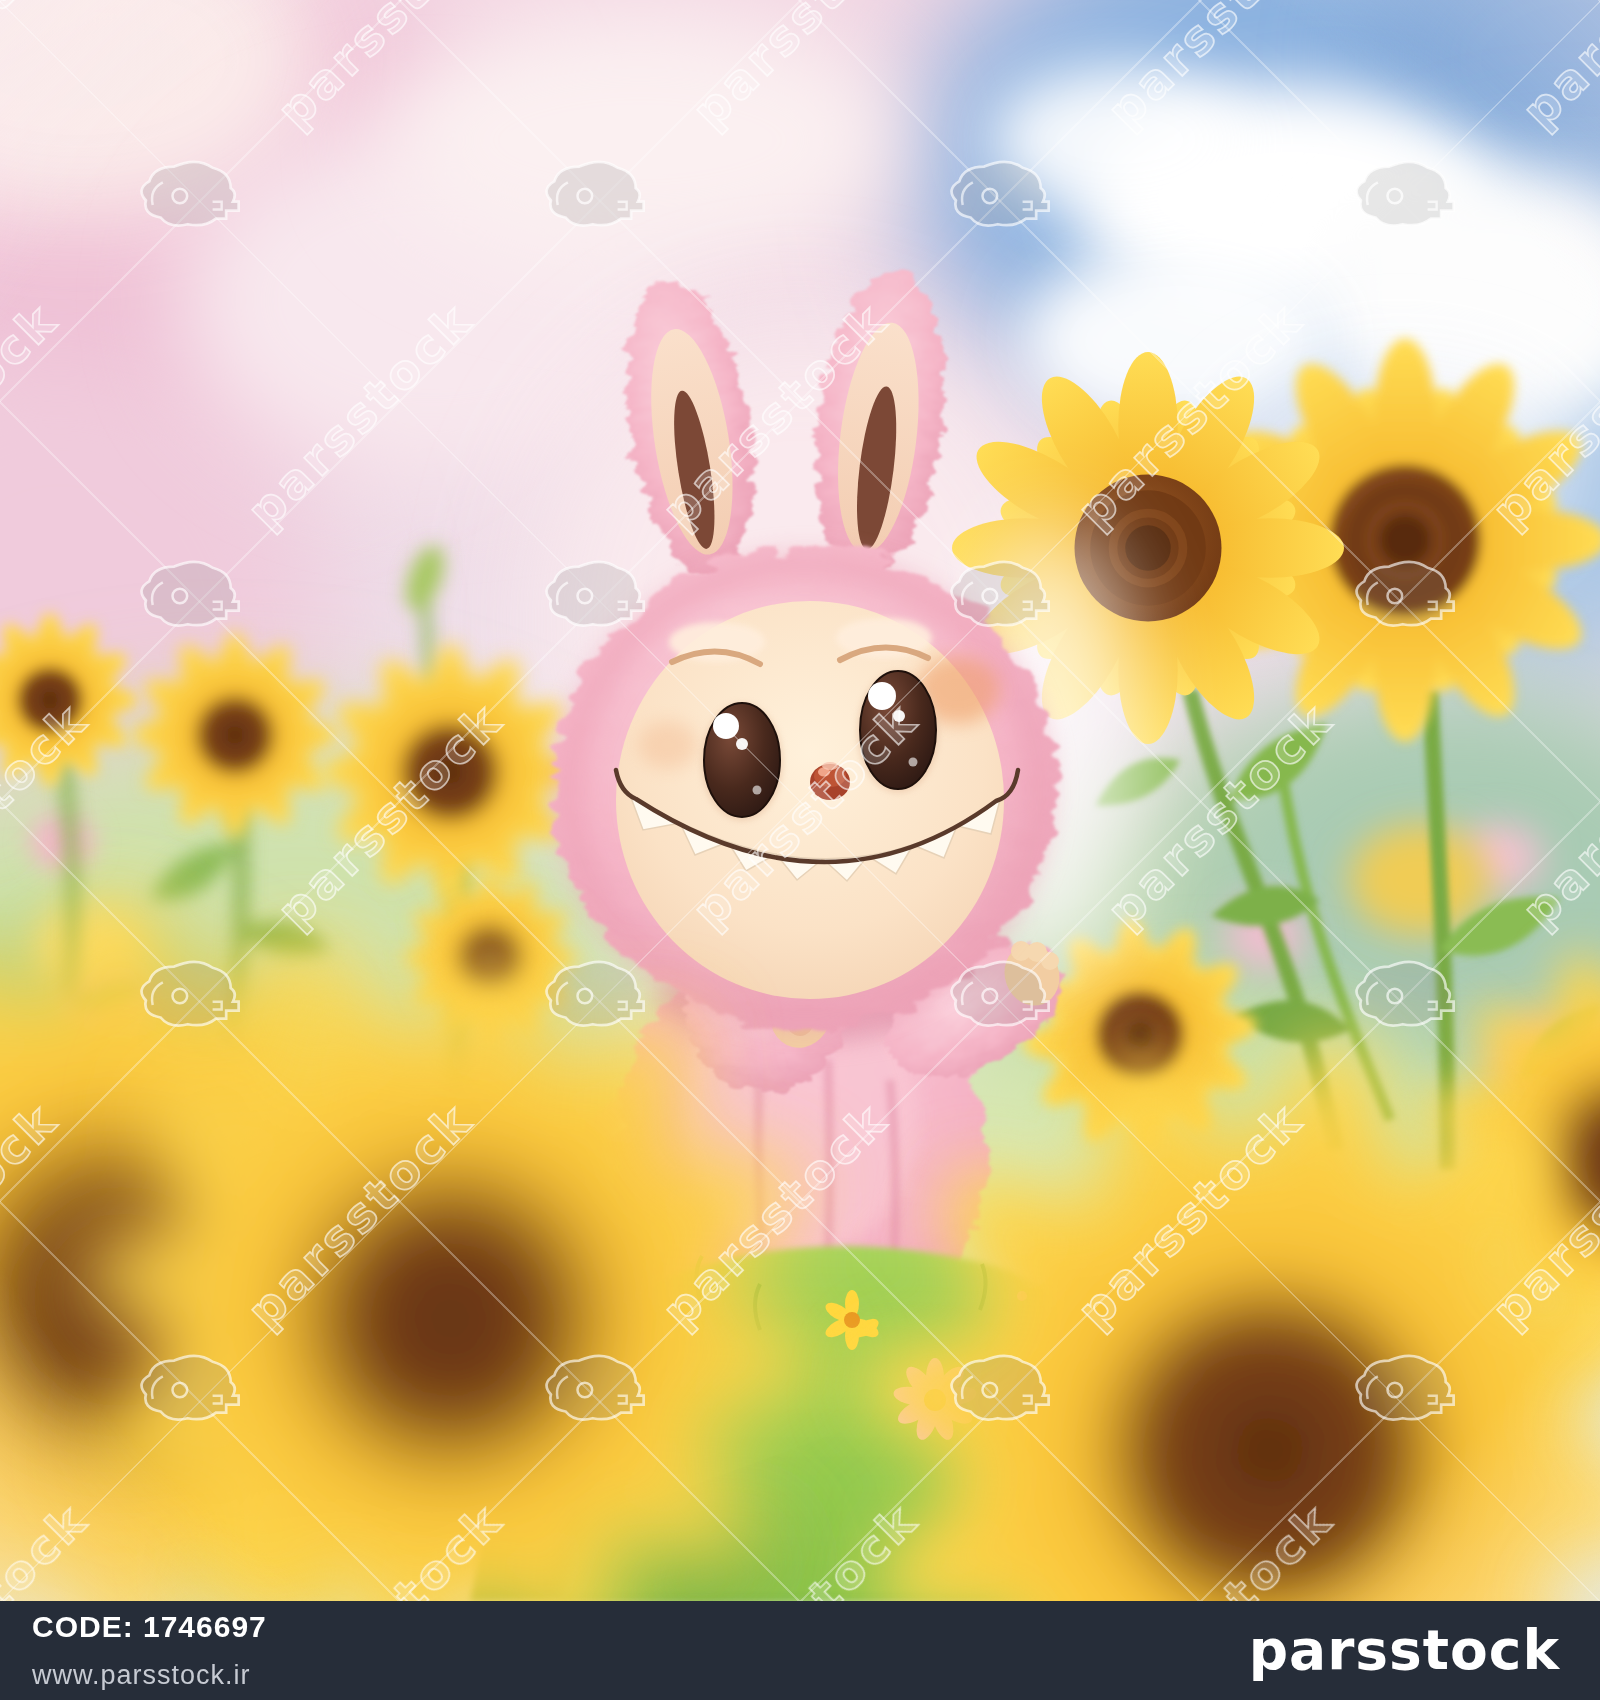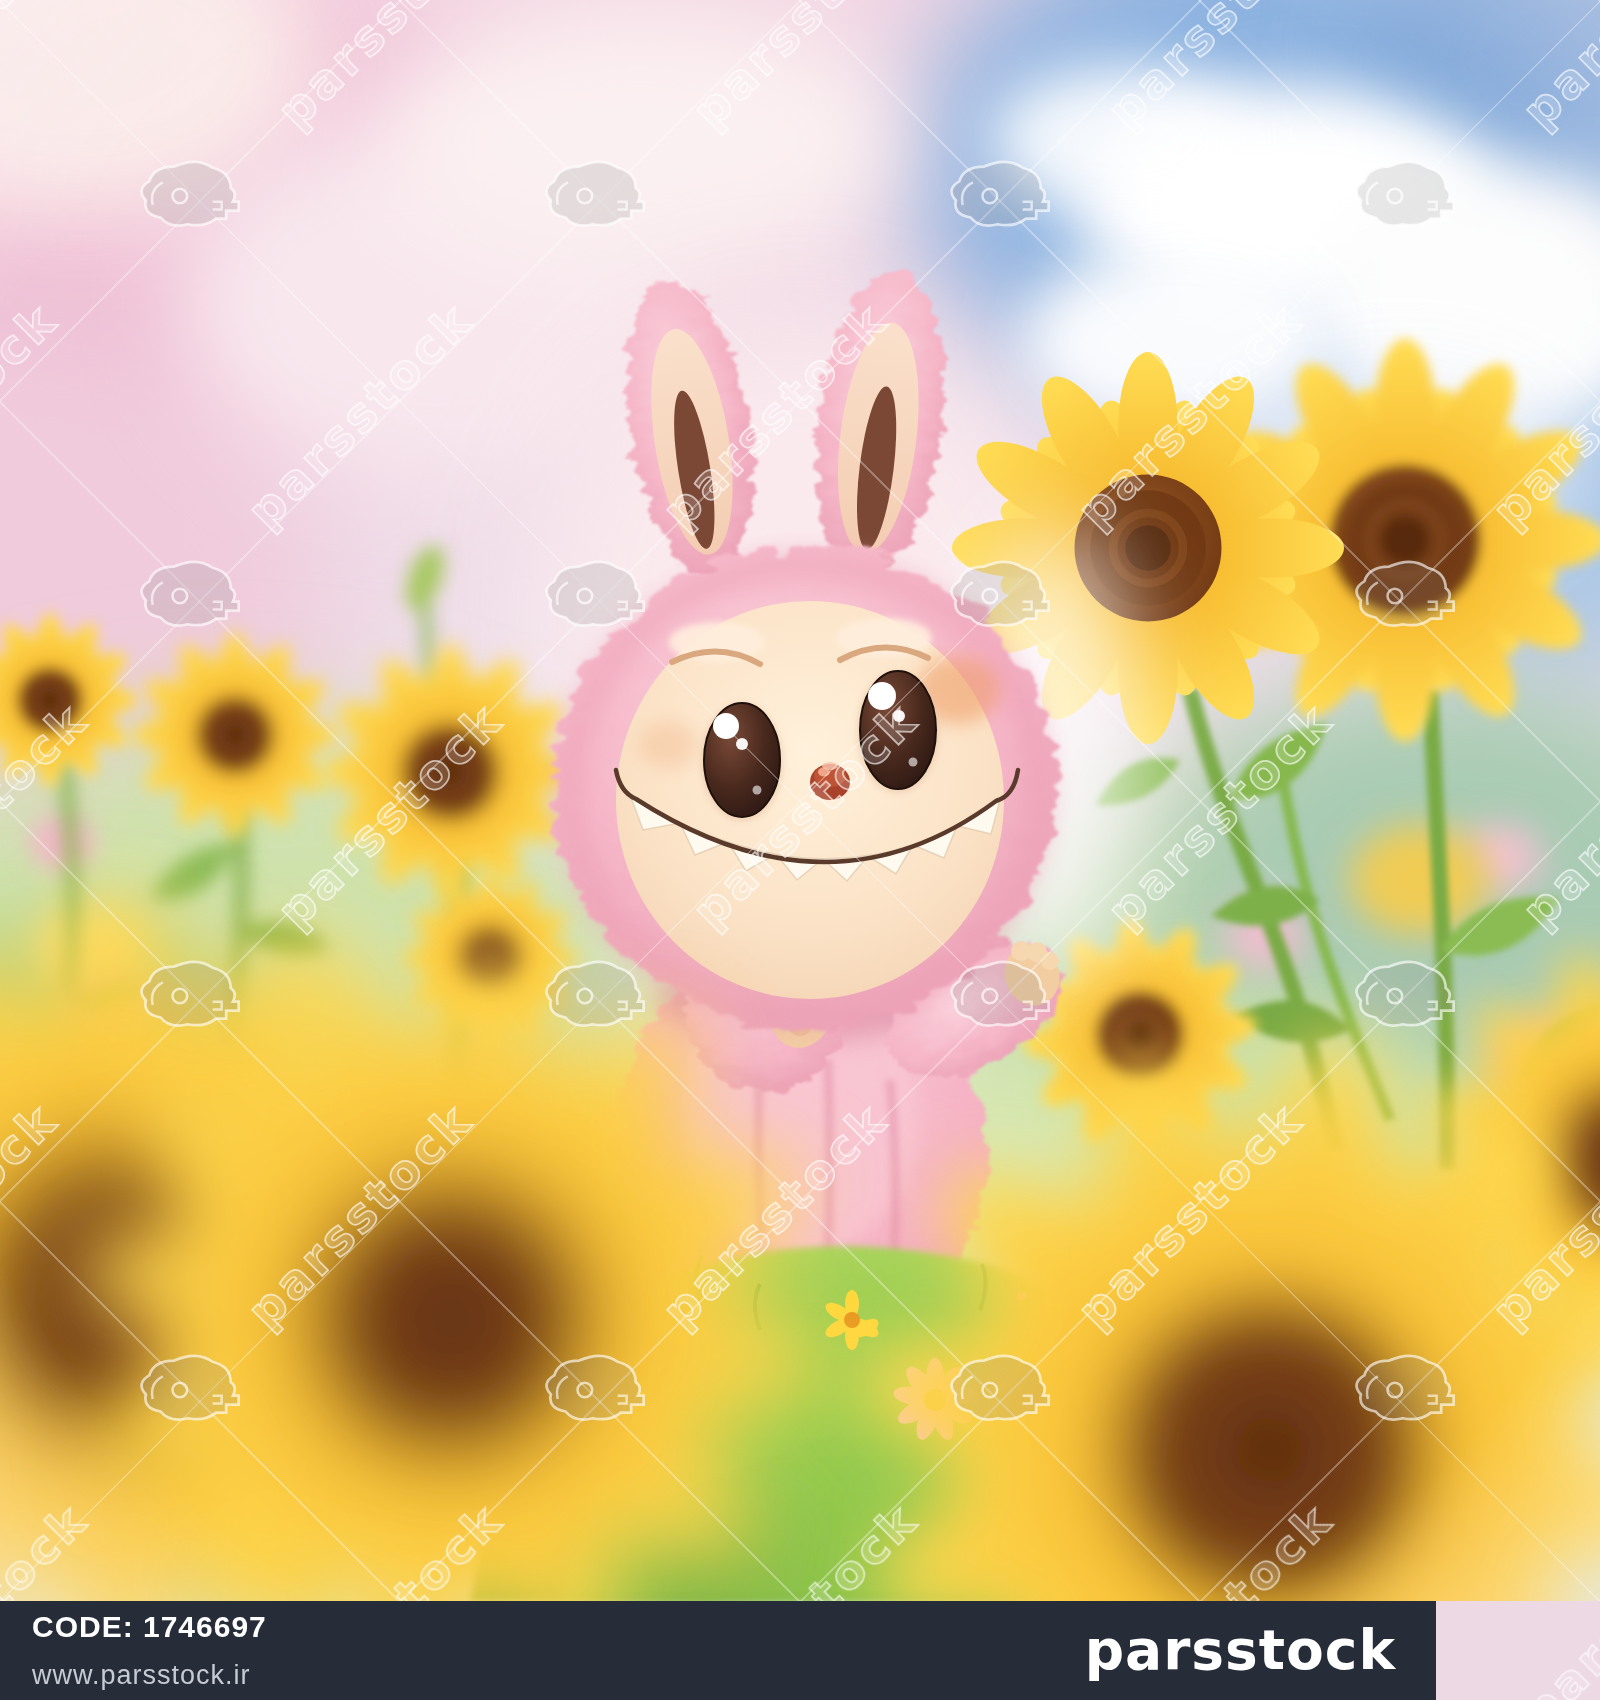--- a/index.html
+++ b/index.html
@@ -18,21 +18,21 @@
   .wm-text{
     position:absolute;transform:translate(-50%,-50%) rotate(-45deg);
     font-family:"DejaVu Sans",sans-serif;font-weight:bold;font-size:47px;letter-spacing:4px;
     color:rgba(255,255,255,0.16);
     -webkit-text-stroke:1.7px rgba(255,255,255,0.62);
     white-space:nowrap;
   }
   .wm-icon{position:absolute;transform:translate(-50%,-50%);opacity:.85;}
   
   #bottom-bar{
-    position:absolute;left:0;top:1601px;width:1436px;height:99px;
+    position:absolute;left:0;top:1601px;width:1600px;height:99px;
     background:#262d39;display:flex;align-items:center;justify-content:space-between;
     box-sizing:border-box;padding:0 40px 0 32px;
   }
   #bar-left{display:flex;flex-direction:column;justify-content:center;}
   #bar-code{color:#ffffff;font-weight:bold;font-size:30px;letter-spacing:1px;line-height:1.1;}
   #bar-site{color:#c6cad2;font-size:27px;margin-top:18px;letter-spacing:1px;line-height:1.1;}
   #bar-logo{
     color:#ffffff;font-family:"DejaVu Sans",sans-serif;font-weight:bold;
     font-size:55px;letter-spacing:1px;line-height:1;
   }

